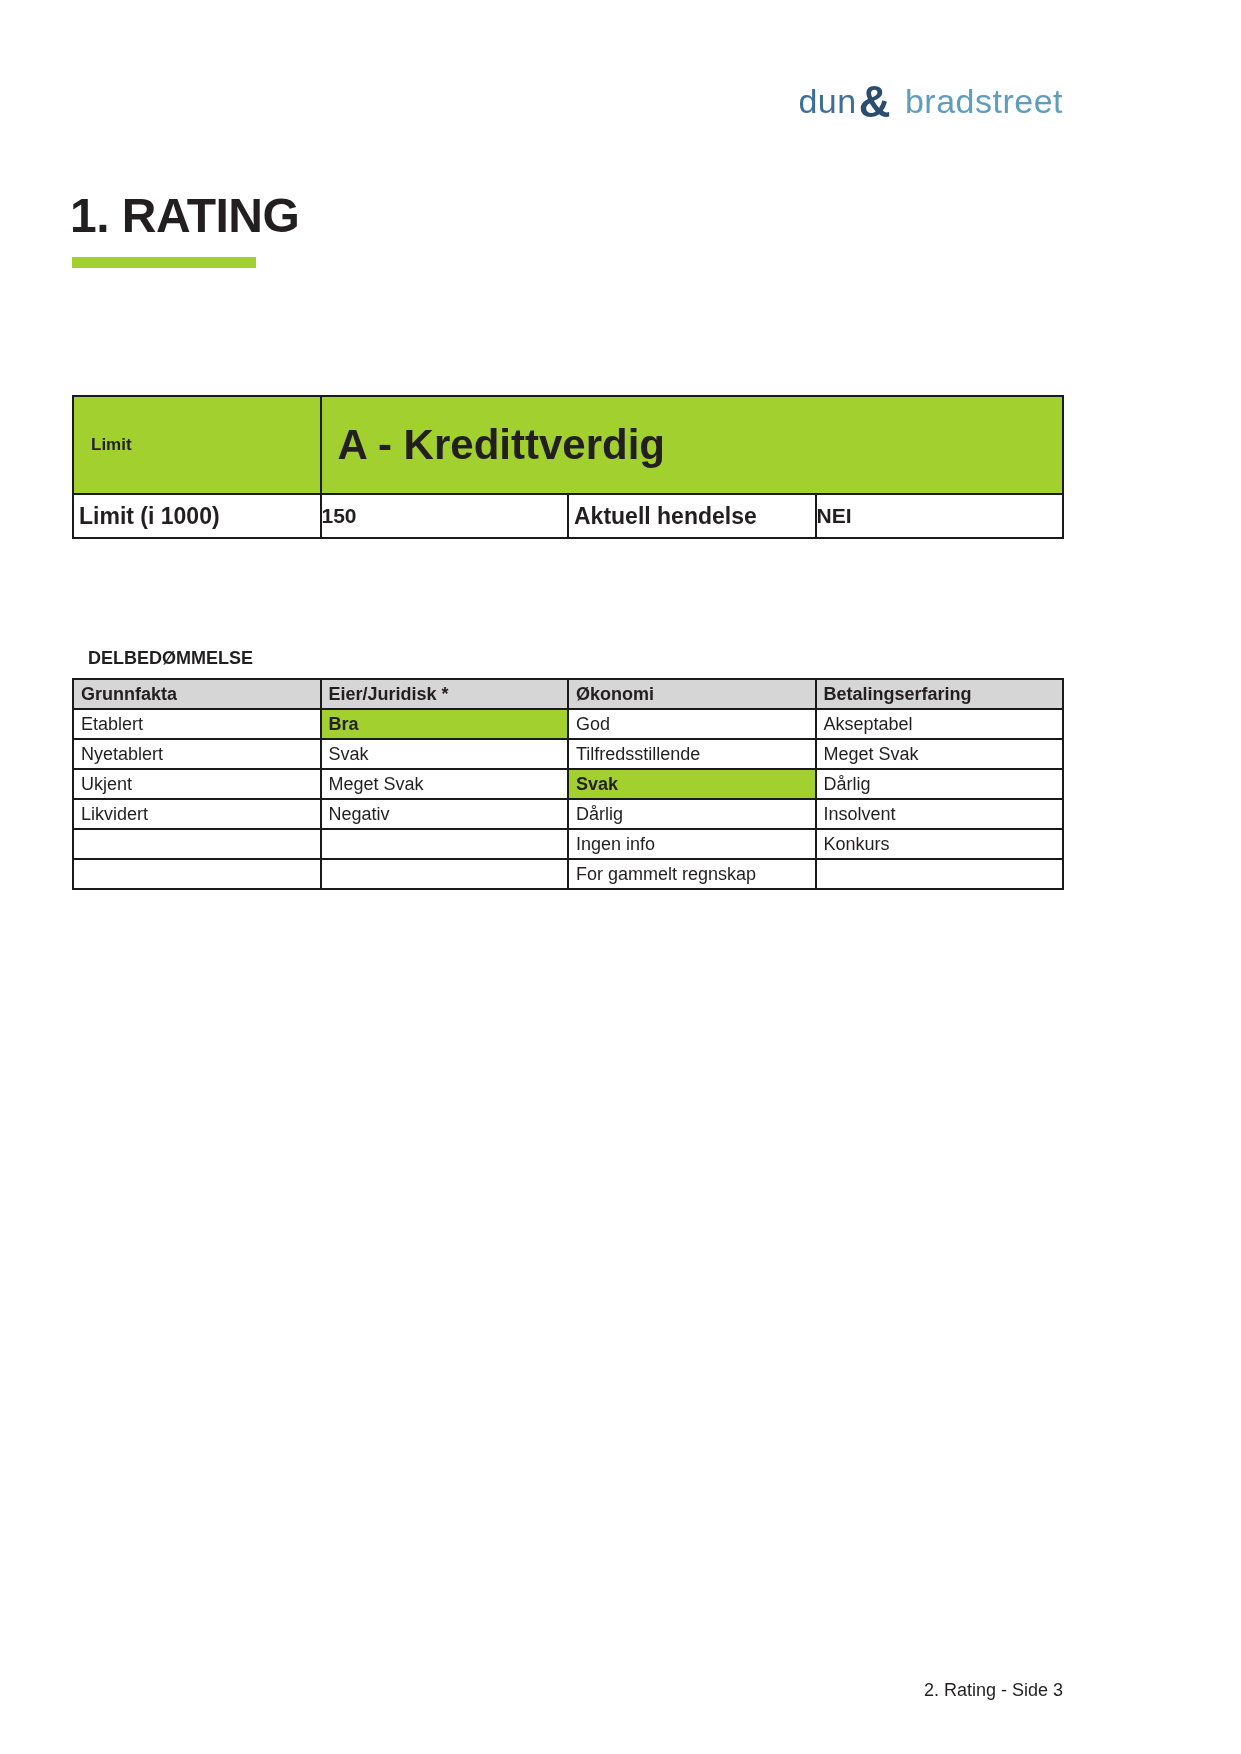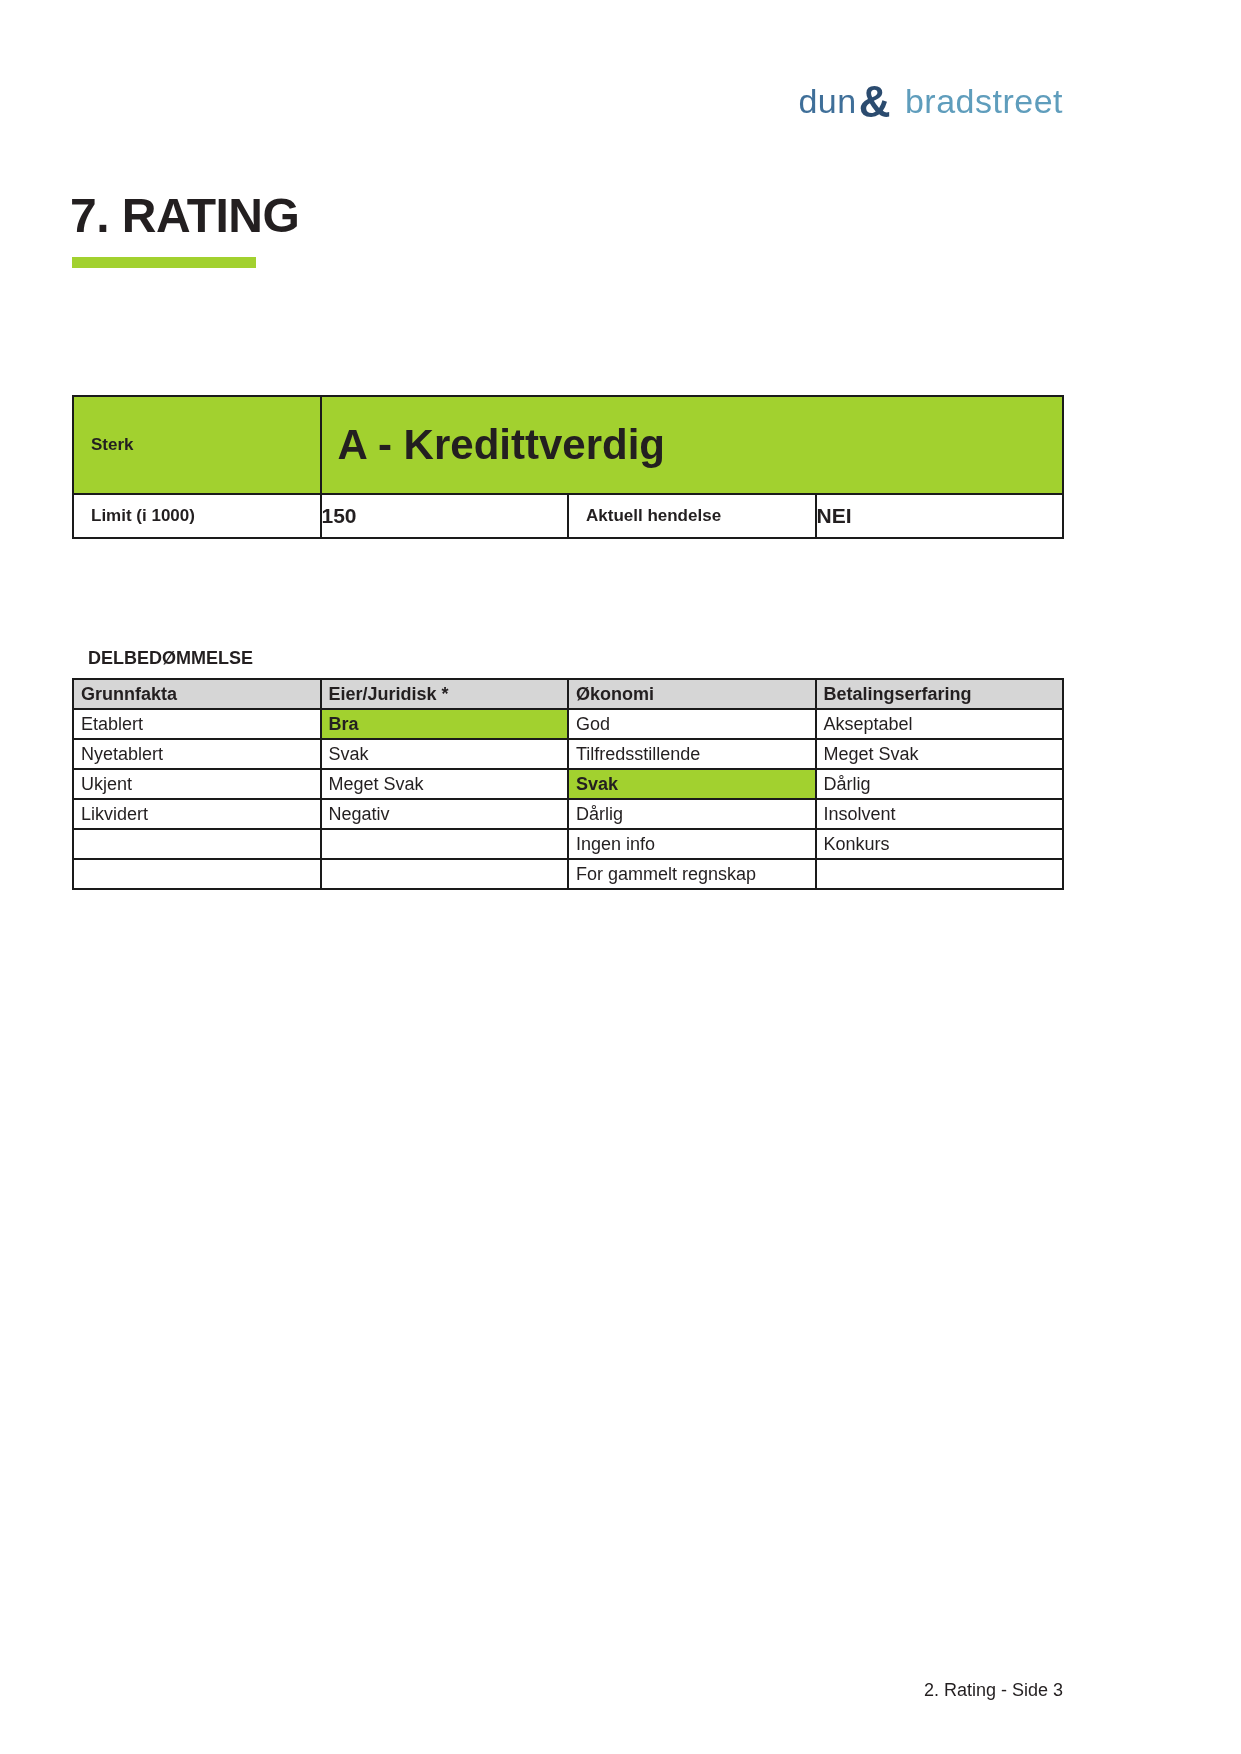--- a/index.html
+++ b/index.html
@@ -94,23 +94,23 @@
     font-size:42px;
     font-weight:bold;
     padding-left:16px;
   }
   .rating-table .limits td{
     background:#ffffff;
     height:44px;
     width:25%;
   }
   .rating-table .limits .lbl2{
-    font-size:17px;
-    font-weight:bold;
-    padding-left:17px;
+    font-size:23px;
+    font-weight:bold;
+    padding-left:5px;
   }
   .rating-table .limits .val2{
     font-size:21px;
     font-weight:bold;
     padding-left:0;
   }
 
   
   .delb-title{
     position:absolute;
@@ -158,27 +158,27 @@
 </style>
 </head>
 <body>
 
 <div class="page">
 
   <div class="logo">
     <span class="dun">dun</span><span class="amp">&amp;</span><span class="brad">bradstreet</span>
   </div>
 
-  <h1 class="page-title">7. RATING</h1>
+  <h1 class="page-title">1. RATING</h1>
   <div class="title-underline"></div>
 
   <table class="rating-table">
     <tbody>
         <tr class="banner">
-      <td class="lbl">Sterk</td>
+      <td class="lbl">Limit</td>
       <td class="val" colspan="3">A - Kredittverdig</td>
     </tr>
     <tr class="limits">
       <td class="lbl2">Limit (i 1000)</td>
       <td class="val2">150</td>
       <td class="lbl2">Aktuell hendelse</td>
       <td class="val2">NEI</td>
     </tr>
   </tbody>
     </table>

